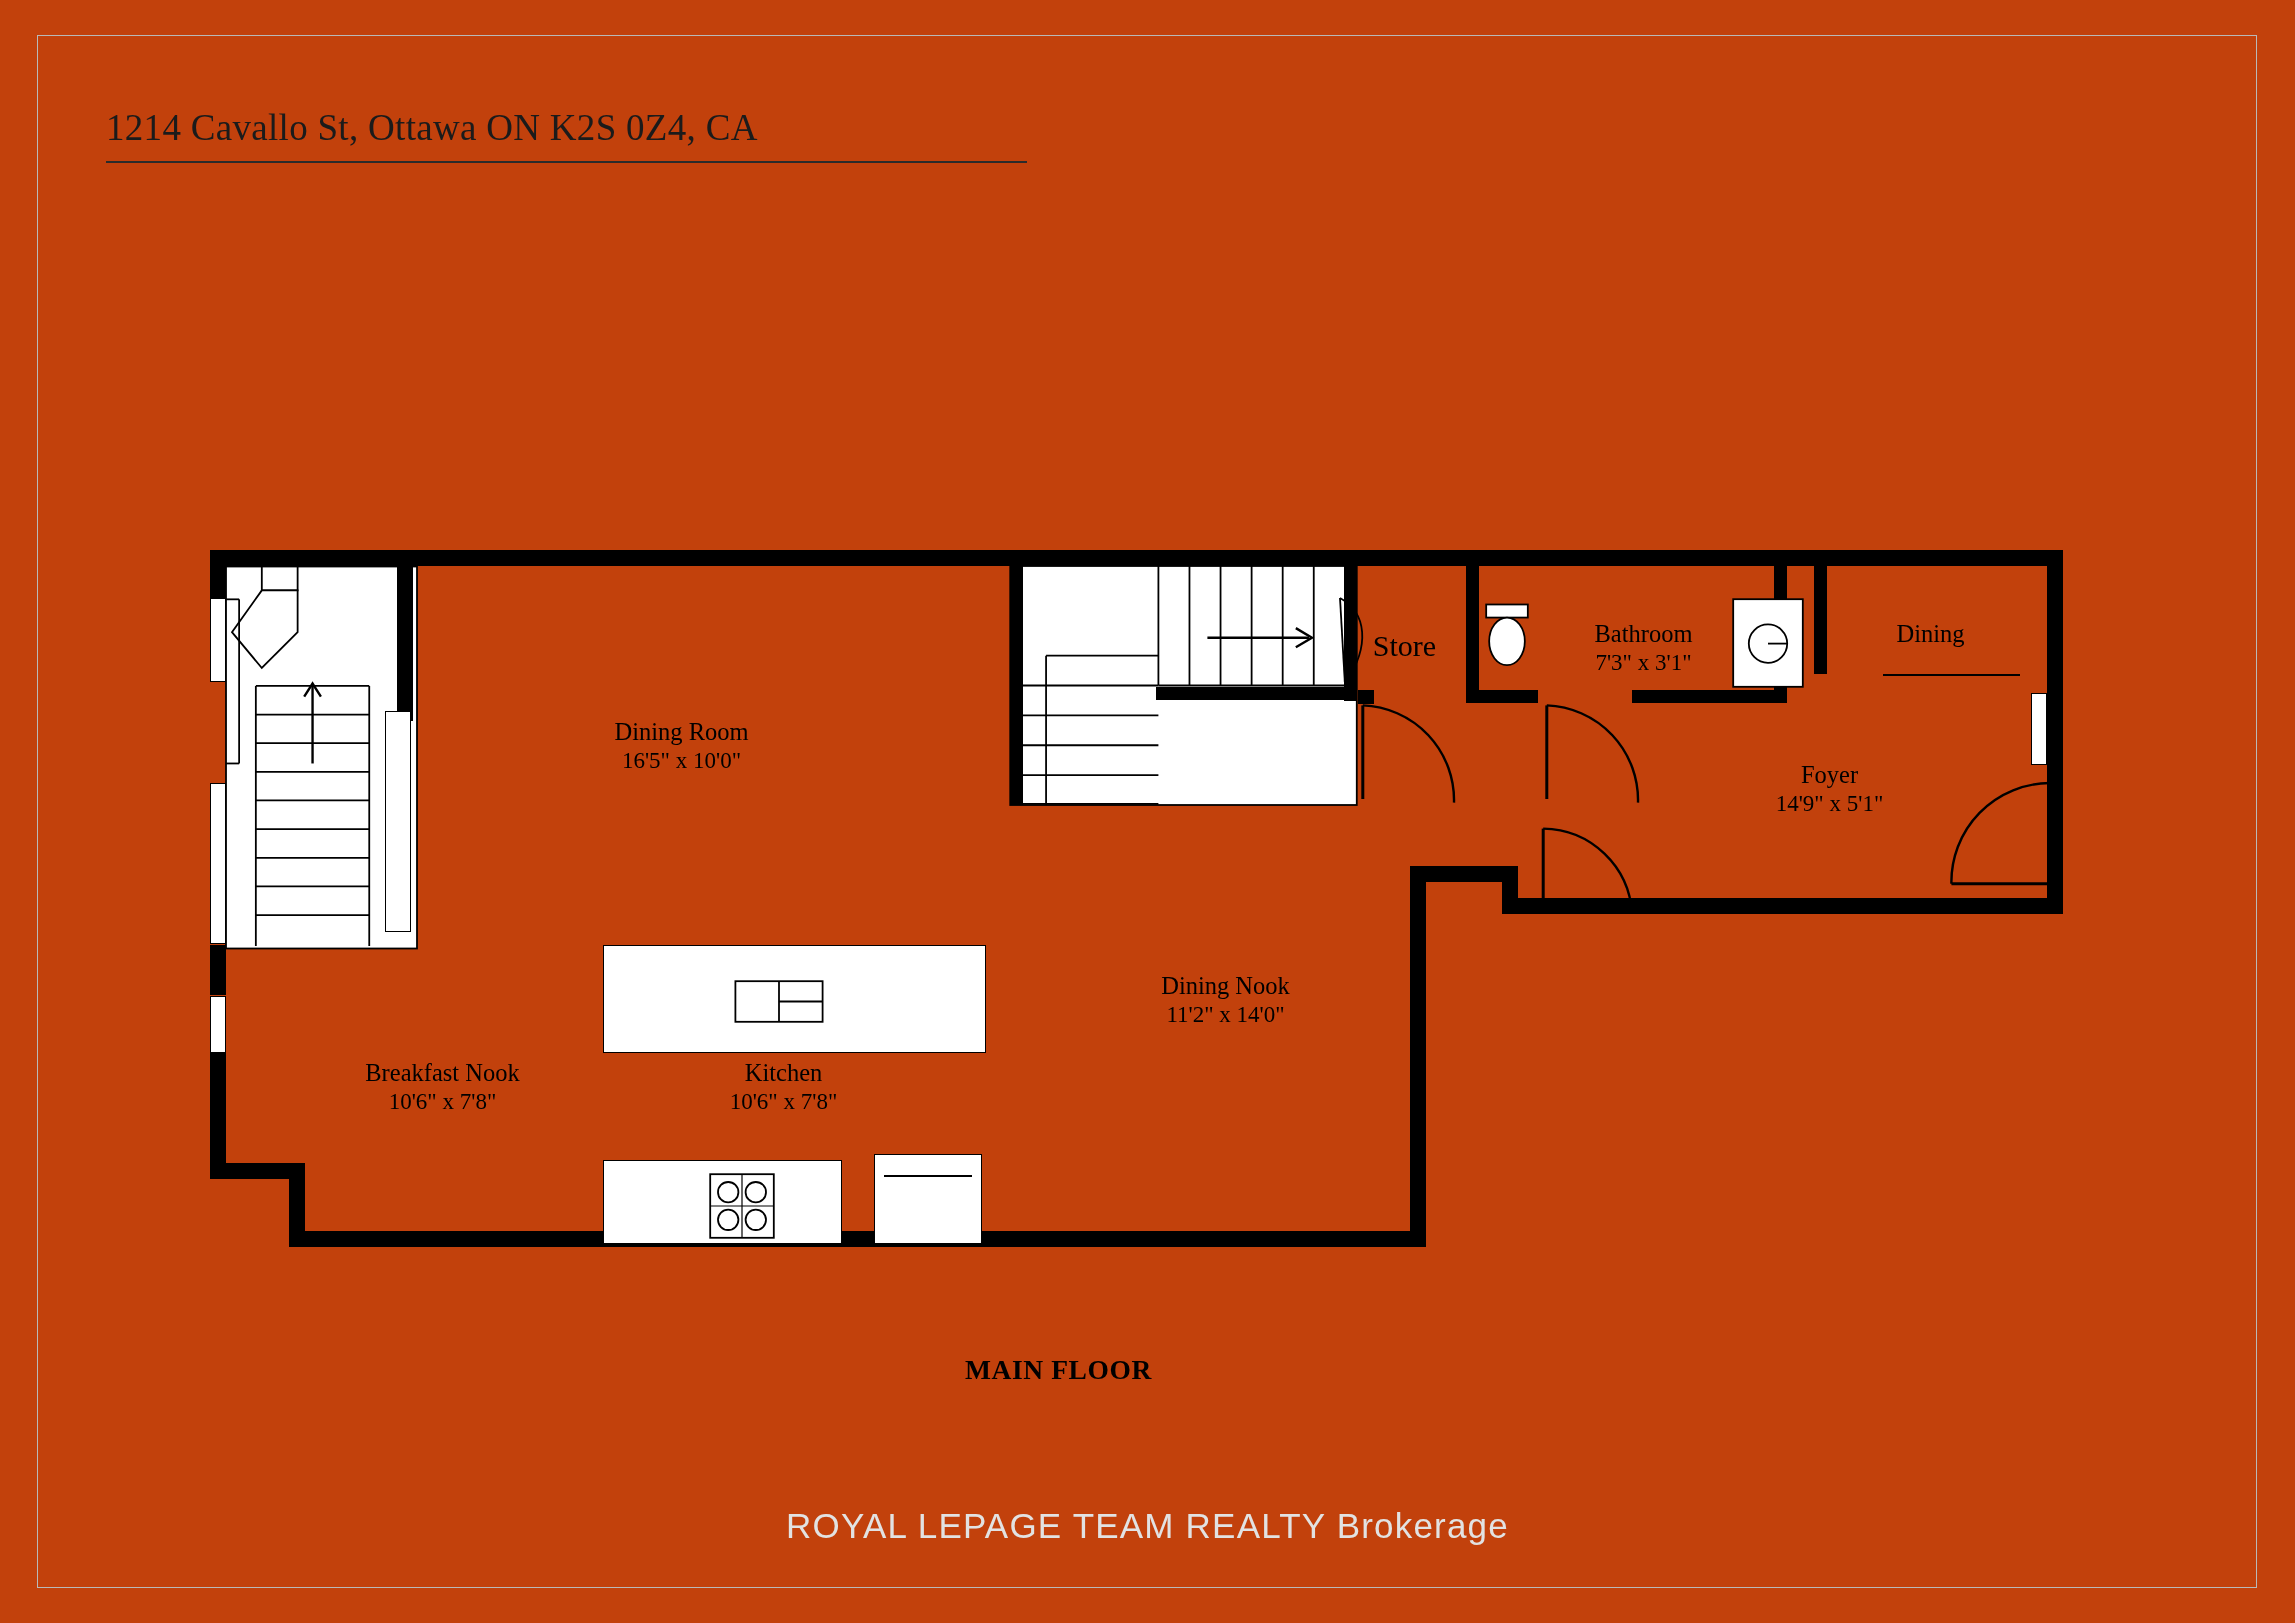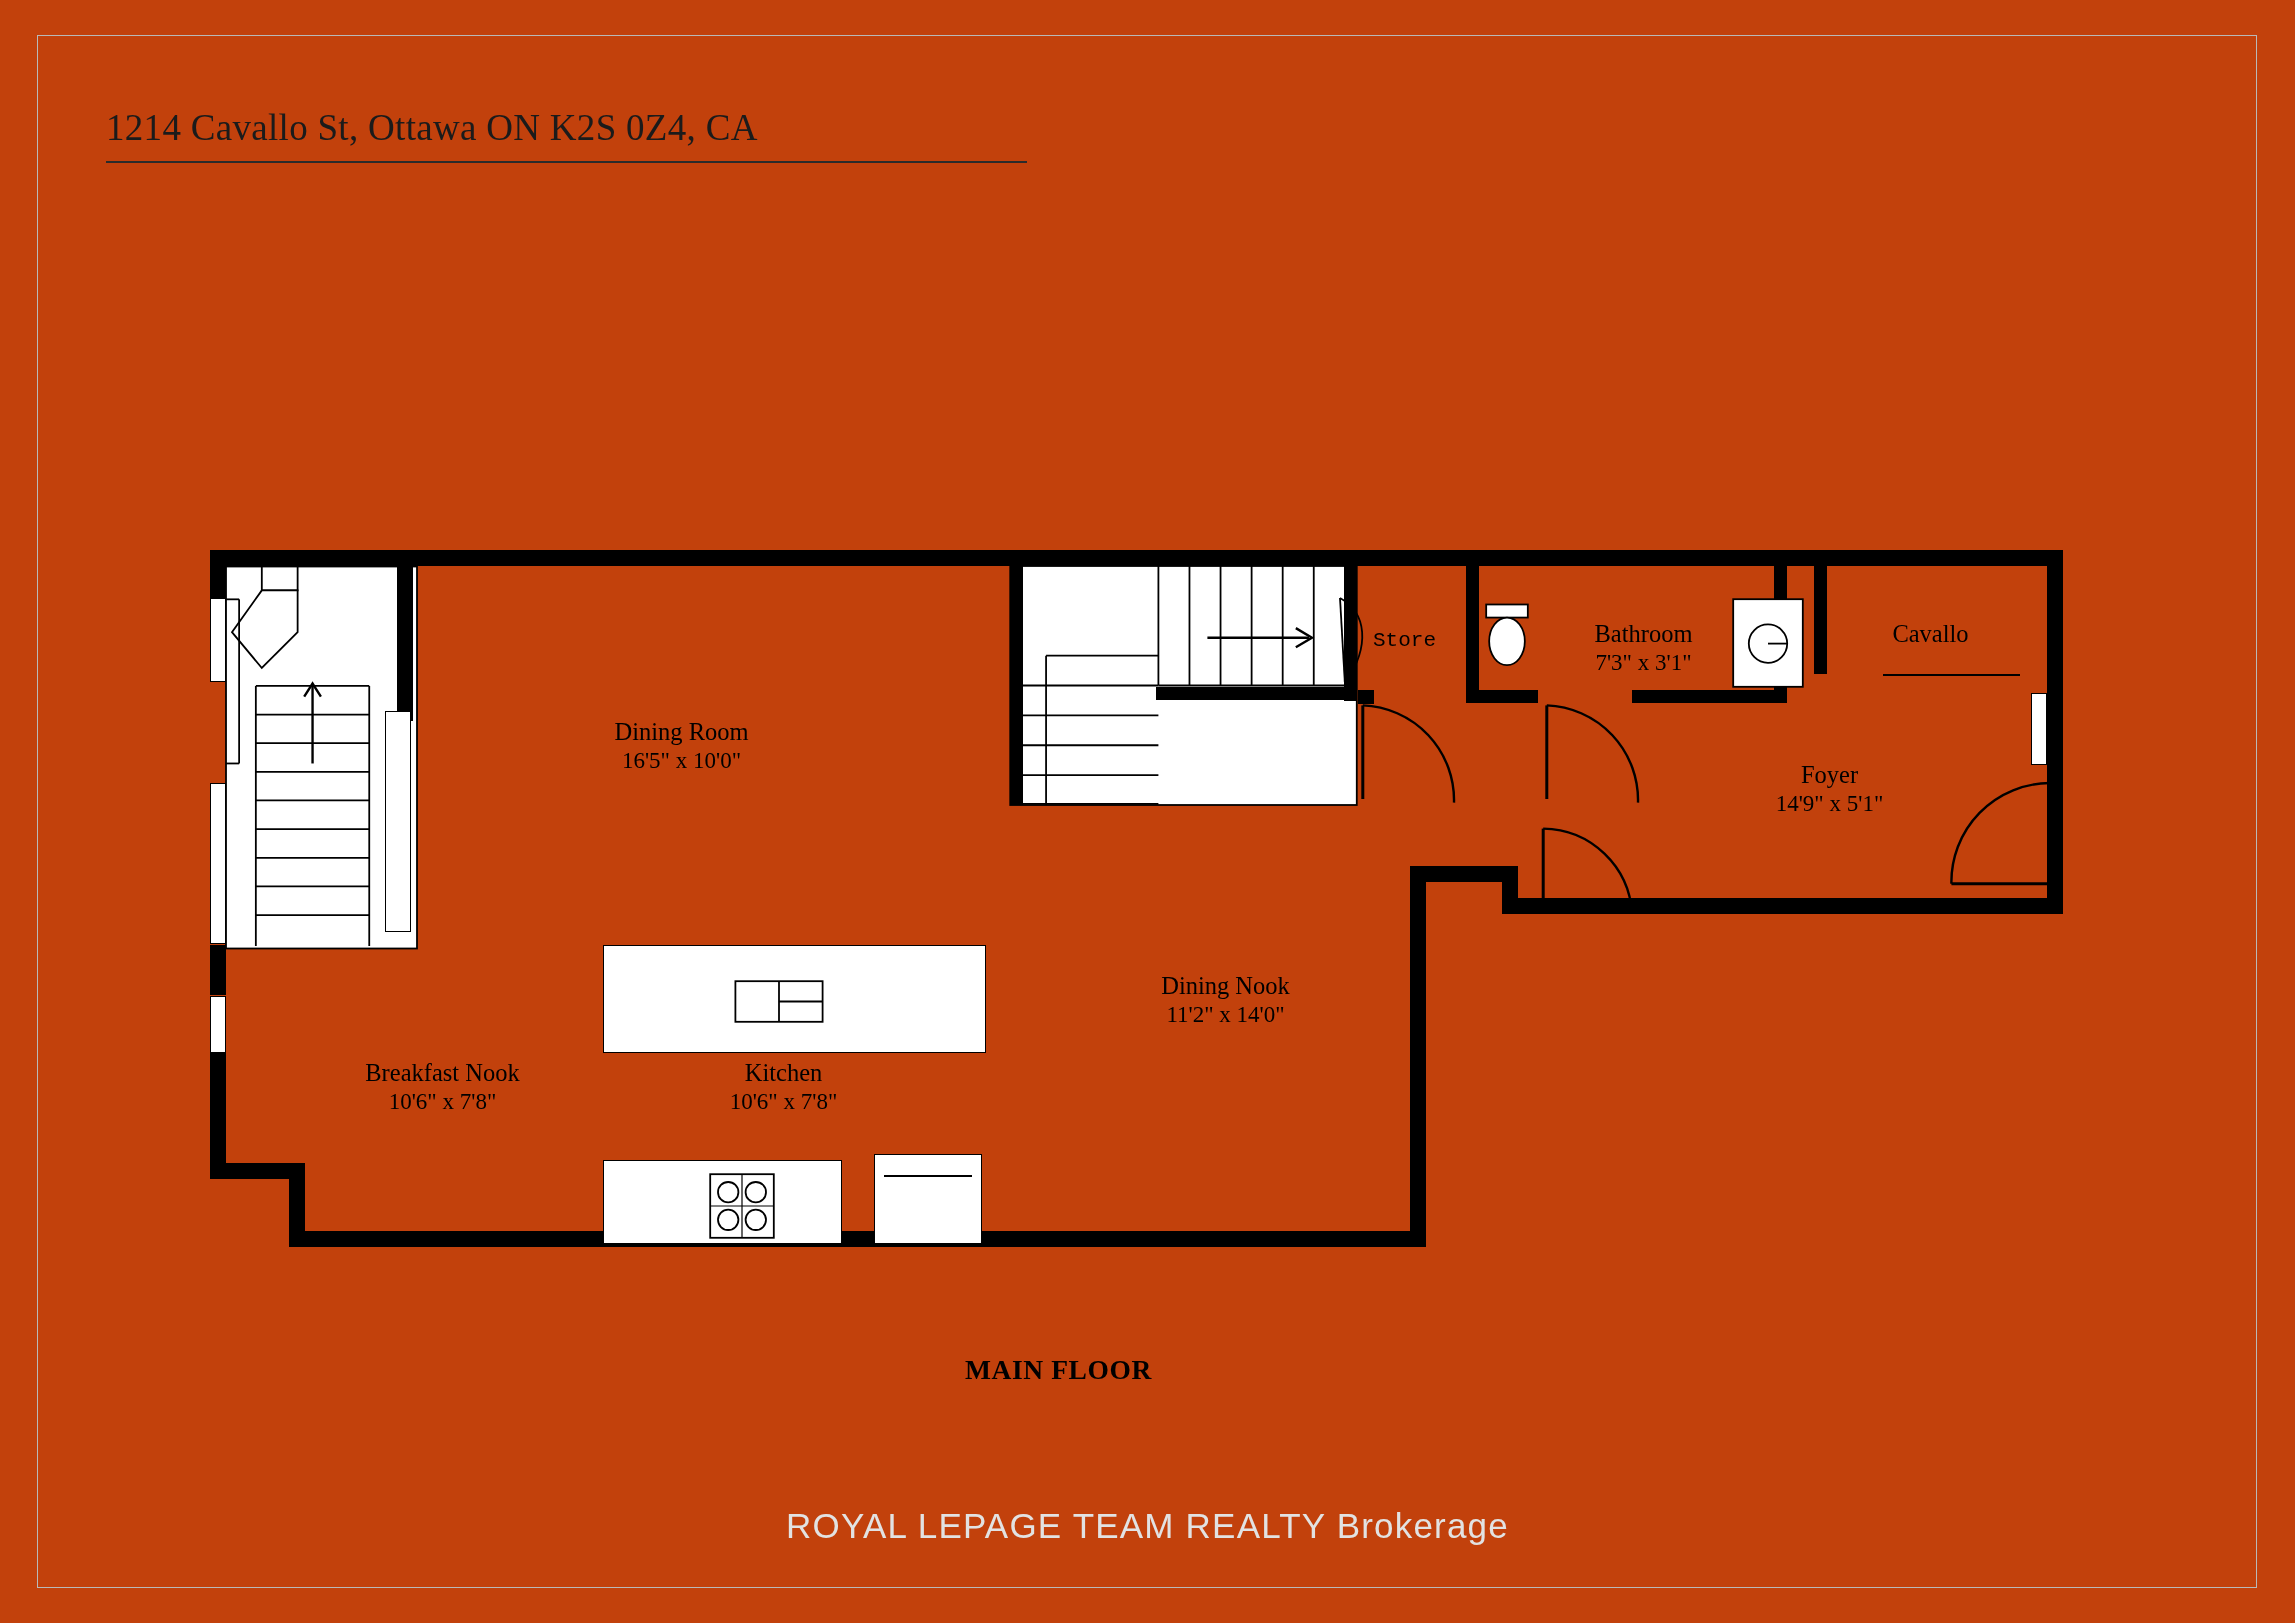--- a/index.html
+++ b/index.html
@@ -93,21 +93,21 @@
     color: #000000;
     line-height: 1.22;
     white-space: nowrap;
   }
   .room-name {
     font-size: 24.5px;
   }
   .room-dim {
     font-size: 23px;
   }
-  .room-label.small .room-name { font-size: 21px; font-family: Liberation Mono, monospace; }
+  .room-label.small .room-name { font-size: 30px; }
 
   .floor-caption {
     position: absolute;
     left: 0;
     top: 1354px;
     width: 2117px;
     text-align: center;
     font-size: 27.5px;
     font-weight: bold;
     letter-spacing: 0.6px;
@@ -313,21 +313,21 @@
     <div class="room-label small" style="left:1333px; top:628px; width:143px;">
       <div class="room-name">Store</div>
     </div>
 
     <div class="room-label" style="left:1512px; top:619px; width:263px;">
       <div class="room-name">Bathroom</div>
       <div class="room-dim">7'3" x 3'1"</div>
     </div>
 
     <div class="room-label" style="left:1841px; top:619px; width:179px;">
-      <div class="room-name">Cavallo</div>
+      <div class="room-name">Dining</div>
     </div>
 
     <div class="room-label" style="left:1698px; top:760px; width:263px;">
       <div class="room-name">Foyer</div>
       <div class="room-dim">14'9" x 5'1"</div>
     </div>
 
     <div class="room-label" style="left:1070px; top:971px; width:311px;">
       <div class="room-name">Dining Nook</div>
       <div class="room-dim">11'2" x 14'0"</div>

